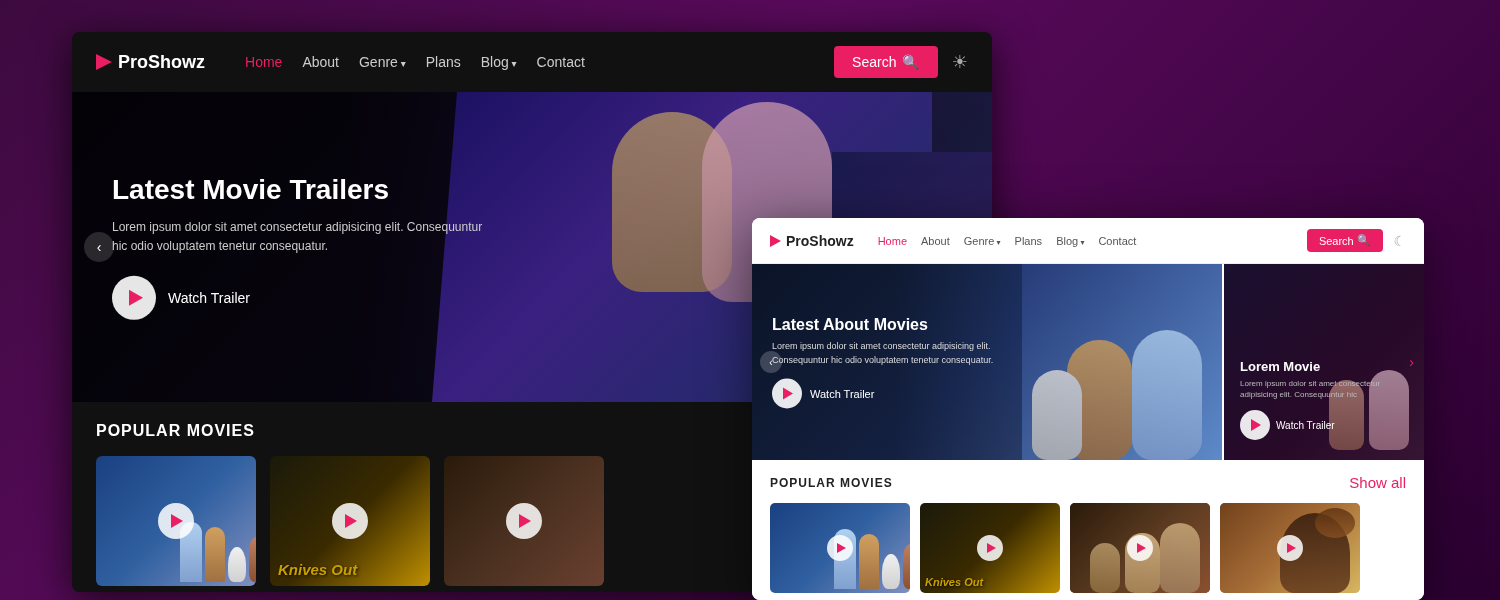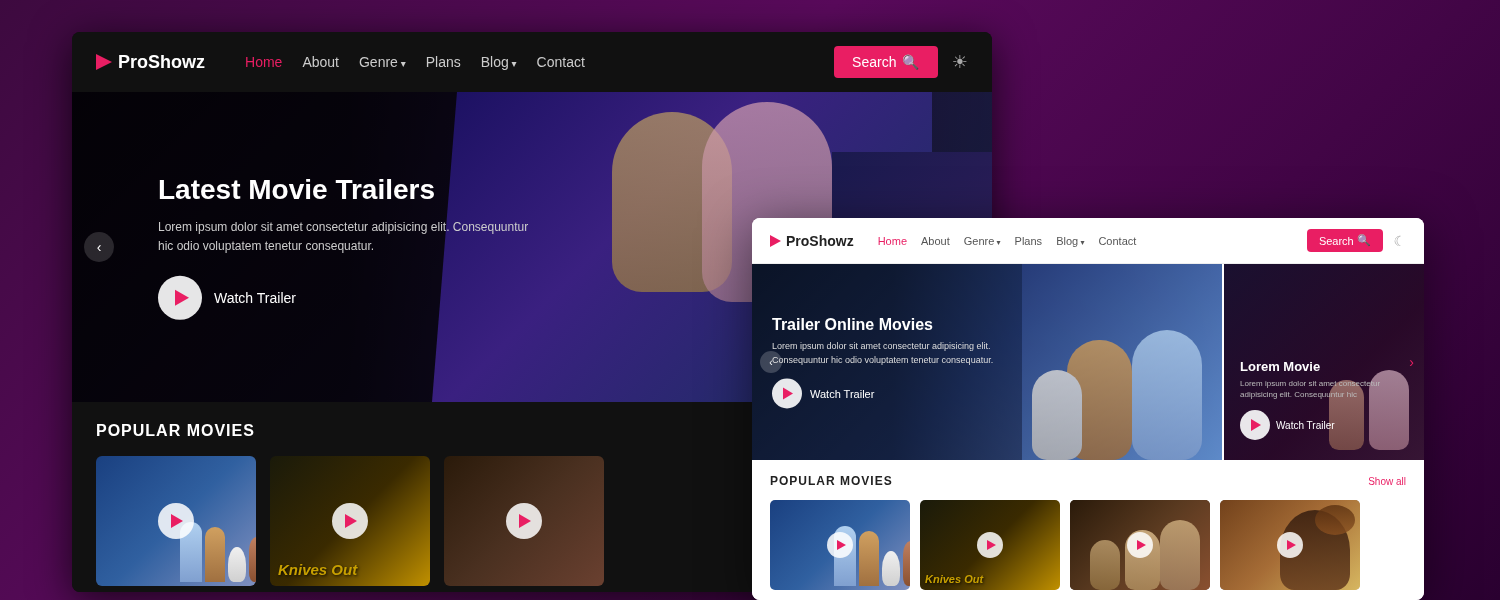--- a/index.html
+++ b/index.html
@@ -128,21 +128,20 @@
       border-radius: 65px 65px 30px 30px;
       opacity: 0.7;
     }
     .dark-hero-content {
       position: absolute;
       left: 40px;
       top: 50%;
       transform: translateY(-50%);
       color: #fff;
       max-width: 380px;
-      margin-left: 46px;
     }
     .dark-hero-content h1 {
       font-size: 28px;
       font-weight: 700;
       margin-bottom: 12px;
     }
     .dark-hero-content p {
       font-size: 12px;
       color: #ccc;
       line-height: 1.6;
@@ -514,21 +513,21 @@
       margin-bottom: 12px;
     }
     .light-popular h2 {
       color: #222;
       font-size: 12px;
       font-weight: 700;
       letter-spacing: 1px;
     }
     .show-all {
       color: #e91e63;
-      font-size: 10px;
+      font-size: 15px;
       cursor: pointer;
       text-decoration: none;
     }
     .light-movies-row {
       display: flex;
       gap: 10px;
     }
     .light-movie-card {
       width: 140px;
       height: 90px;
@@ -719,21 +718,21 @@
       <div class="light-hero-main-overlay"></div>
       <div class="light-hero-figures">
         <div style="position:absolute;inset:0;">
           <div style="position:absolute;bottom:0;right:20px;width:70px;height:130px;background:linear-gradient(180deg,#b0d0f0 0%,#80a0d0 100%);border-radius:35px 35px 20px 20px;"></div>
           <div style="position:absolute;bottom:0;right:90px;width:65px;height:120px;background:linear-gradient(180deg,#d0a060 0%,#a07040 100%);border-radius:32px 32px 20px 20px;"></div>
           <div style="position:absolute;bottom:0;left:10px;width:50px;height:90px;background:linear-gradient(180deg,#e0e0e0 0%,#c0c0c0 100%);border-radius:25px 25px 15px 15px;"></div>
         </div>
       </div>
       <div class="light-slider-arrow left">‹</div>
       <div class="light-hero-content">
-        <h1>Trailer Online Movies</h1>
+        <h1>Latest About Movies</h1>
         <p>Lorem ipsum dolor sit amet consectetur adipisicing elit. Consequuntur hic odio voluptatem tenetur consequatur.</p>
         <button class="light-watch-btn">
           <div class="light-play-circle">
             <div class="light-play-tri"></div>
           </div>
           <span>Watch Trailer</span>
         </button>
       </div>
     </div>
     <div class="light-hero-side">

